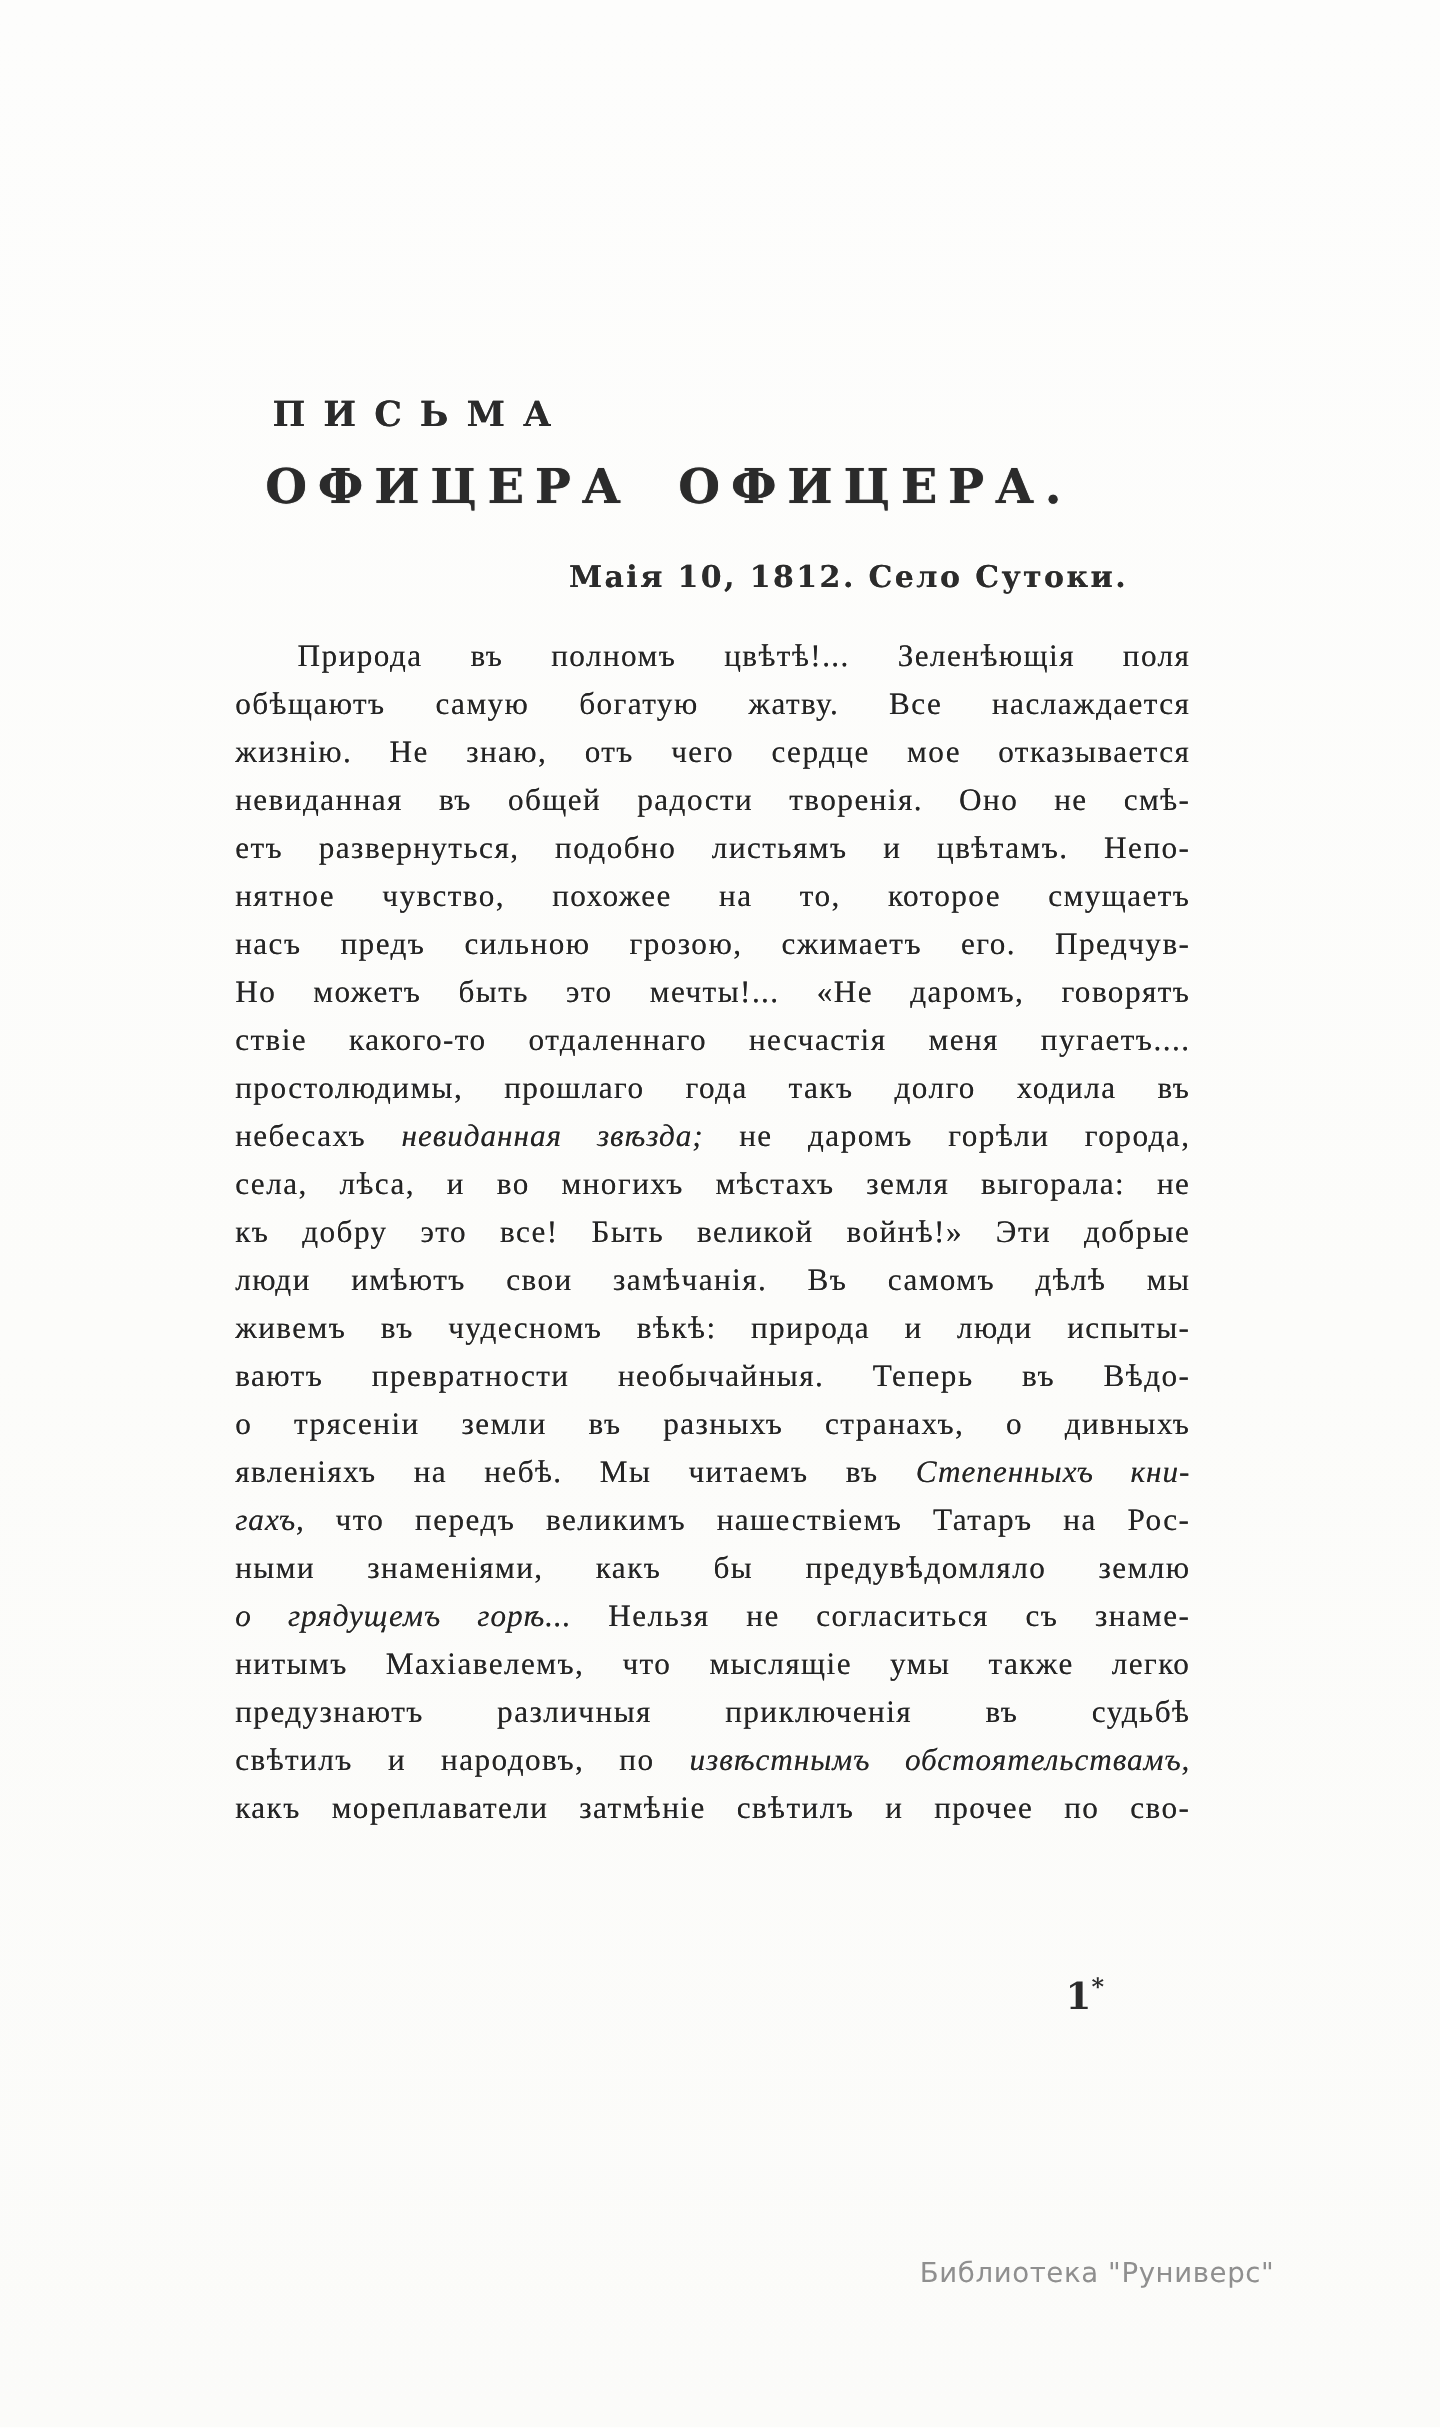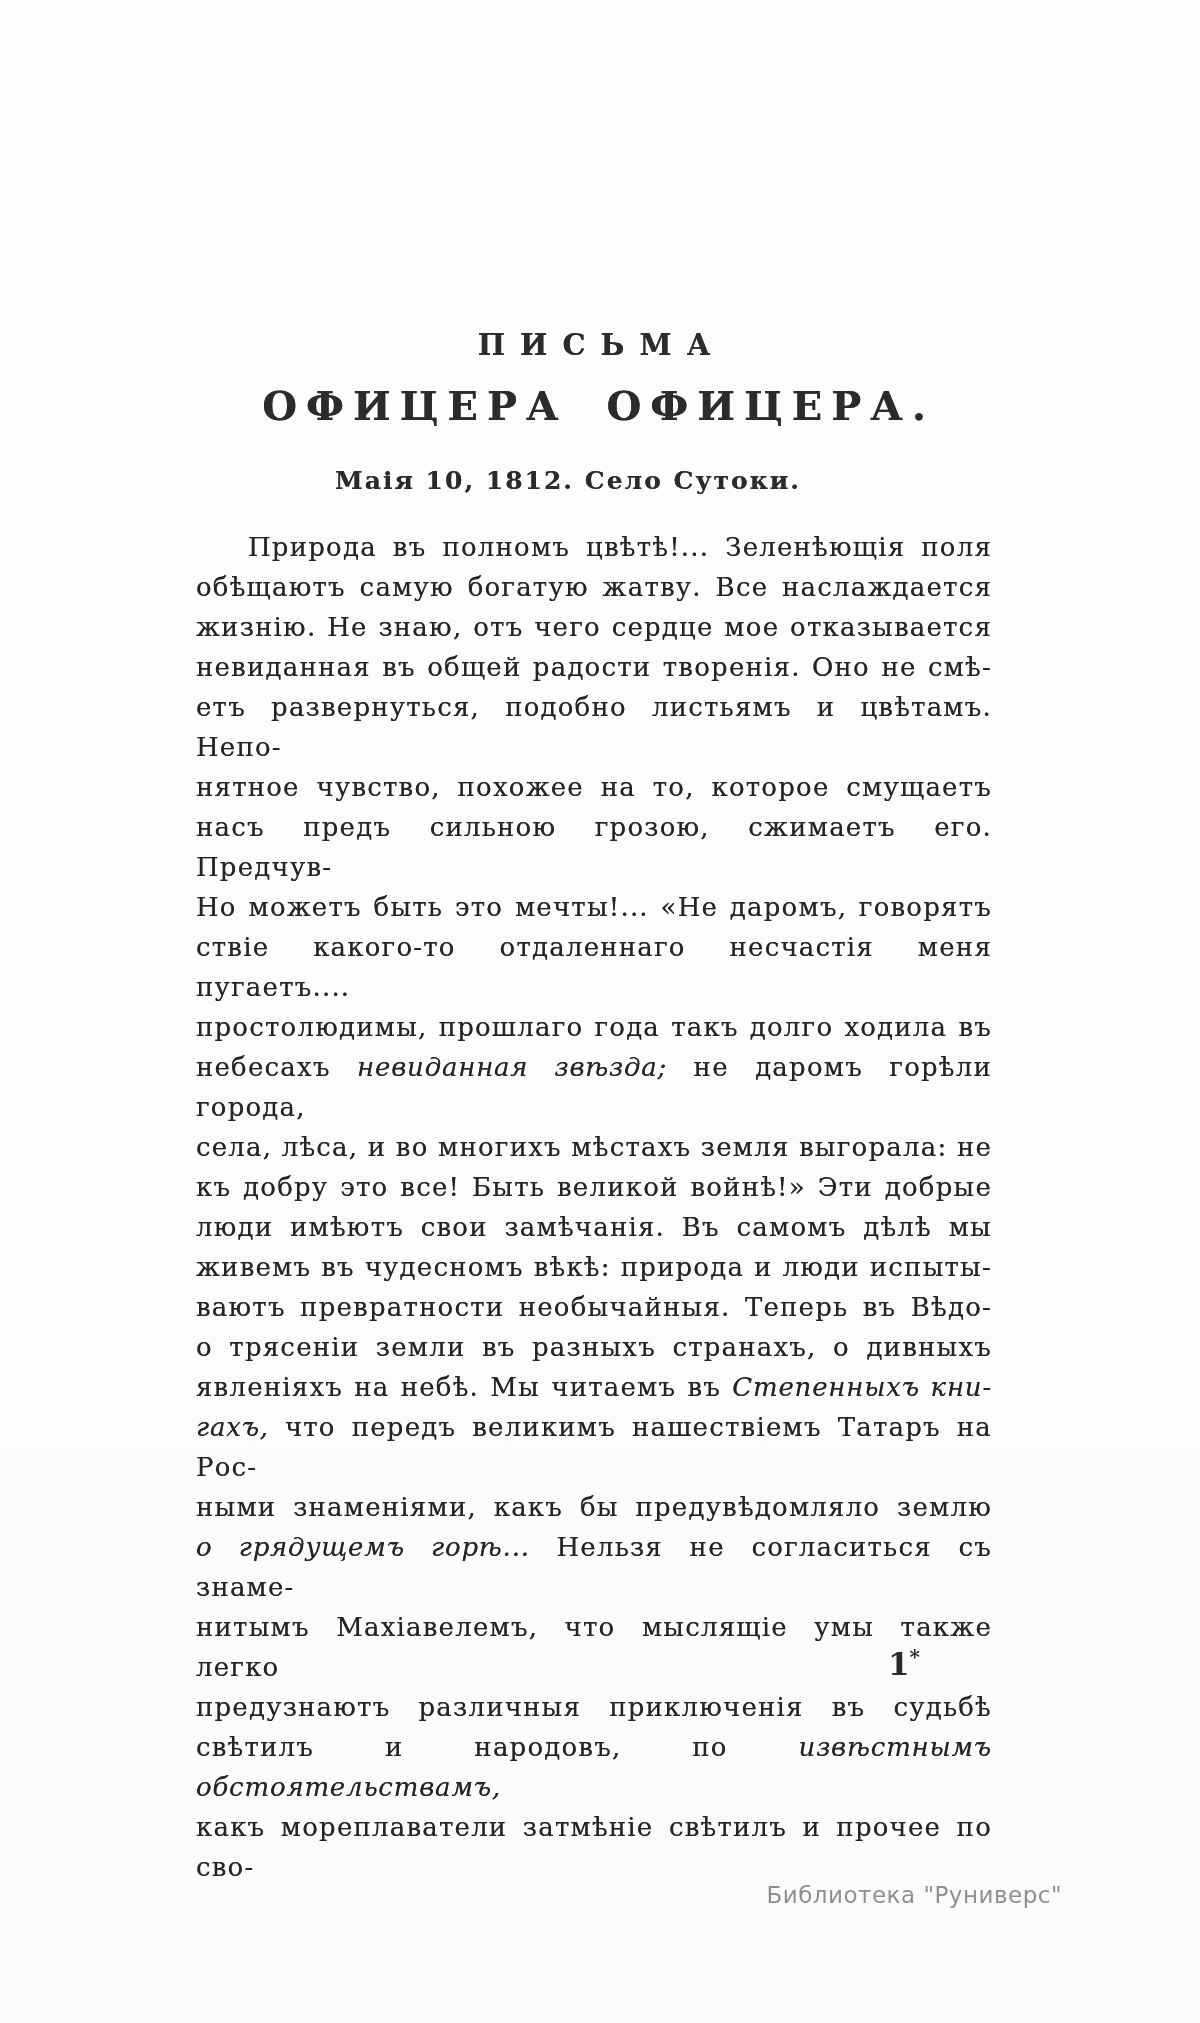--- a/index.html
+++ b/index.html
@@ -8,22 +8,21 @@
     width:1200px;
     height:2023px;
     margin:0 auto;
     background:linear-gradient(180deg, #fdfdfc 0%, #fcfcfa 55%, #fbfbf9 100%);
     font-family:"DejaVu Serif", "Liberation Serif", serif;
     color:#262626;
     overflow:hidden;
   }
   .heading {
     position:absolute;
-    top:328px; left:196px; width:796px;
-    text-align:center;
+    top:328px; left:212px; width:796px;
   }
   .title {
     margin:0;
     font-size:29px;
     font-weight:bold;
     letter-spacing:15px;
     text-indent:15px; 
     color:#2b2b2b;
     text-shadow:0 0 .5px rgba(40,40,40,.75);
   }
@@ -33,39 +32,40 @@
     font-weight:bold;
     letter-spacing:9px;
     text-indent:9px;
     word-spacing:16px;
     color:#2b2b2b;
     text-shadow:0 0 .6px rgba(40,40,40,.8);
   }
   .dateline {
     position:absolute;
     top:466px; left:196px; width:744px;
-    text-align:center;
+    text-align:right;
     font-size:25px;
     font-weight:bold;
     letter-spacing:2px;
     color:#2b2b2b;
     text-shadow:0 0 .4px rgba(40,40,40,.7);
   }
   .body-text {
     position:absolute;
     top:527px; left:196px; width:796px;
     font-size:26px;
     line-height:40px;
     letter-spacing:1.2px;
     color:#242424;
     text-shadow:0 0 .45px rgba(40,40,40,.7);
   }
   .line {
     text-align:justify;
     text-align-last:justify;
+    font-family:Liberation Serif, serif;
     -moz-text-align-last:justify;
   }
   .line.indent { text-indent:52px; }
   .line em { font-style:italic; letter-spacing:0.8px; }
   .page-marker {
     position:absolute;
     top:1646px; left:196px; width:724px;
     text-align:right;
     font-size:31px;
     font-weight:bold;

